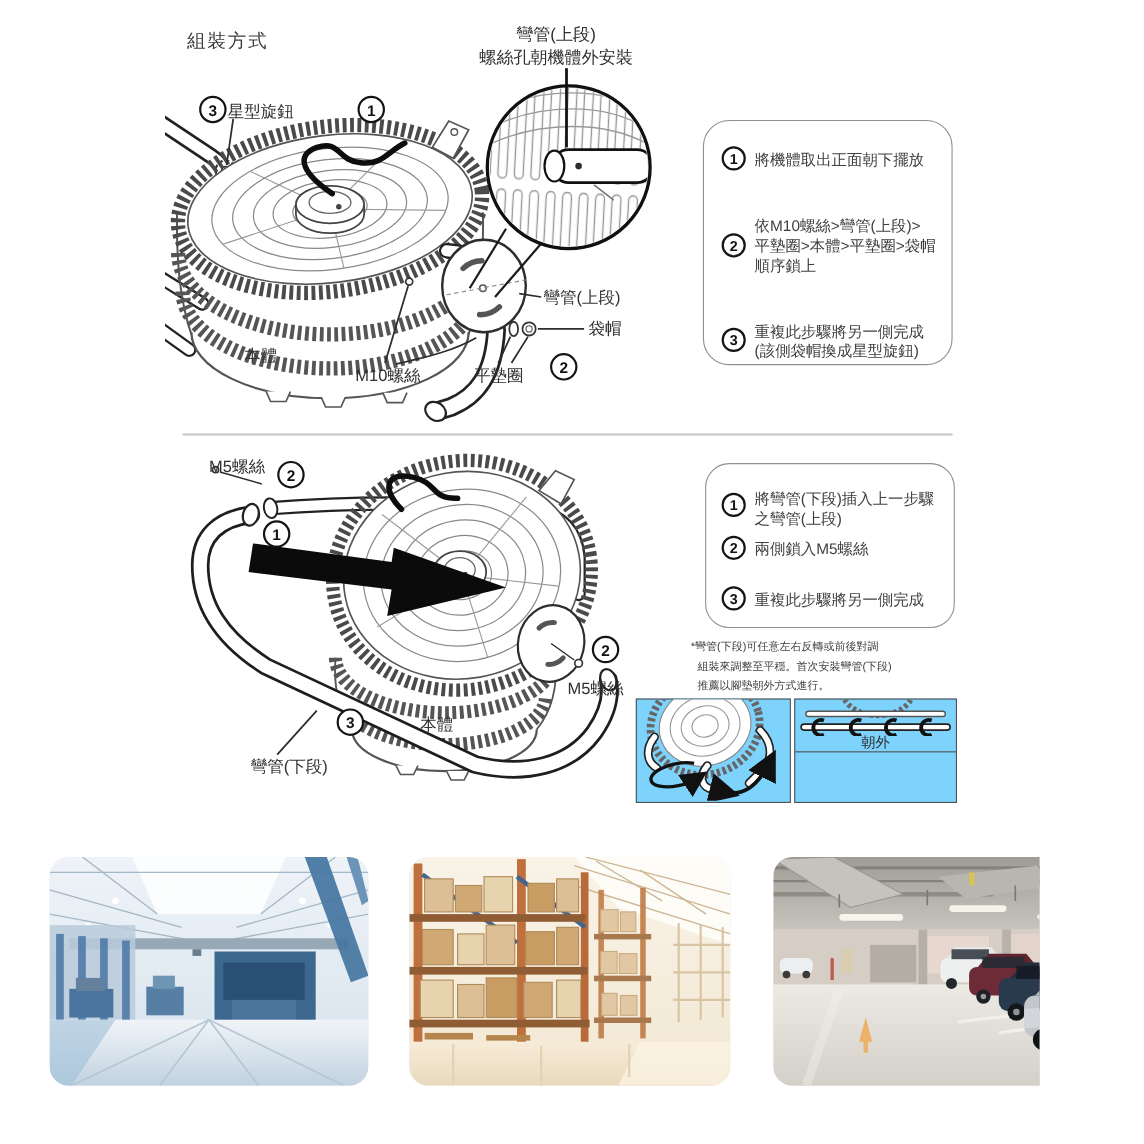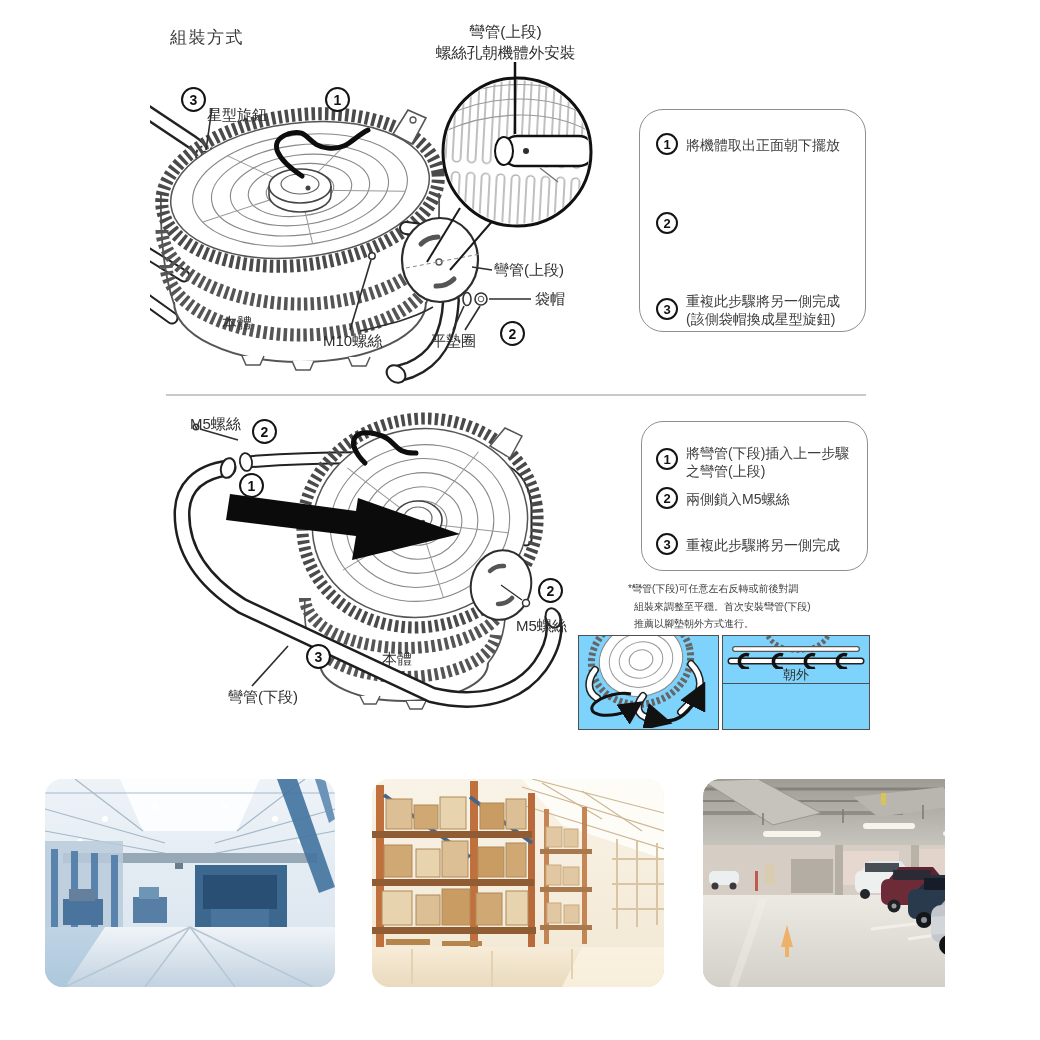--- a/index.html
+++ b/index.html
@@ -140,35 +140,40 @@
       <line x1="342" y1="210" x2="322" y2="207"></line>
       <line x1="381" y1="239" x2="339" y2="239"></line>
       <line x1="200" y1="270" x2="221" y2="200"></line>
       <path d="M 210,271 C 240,264 262,259 283,247" fill="none"></path>
       <line x1="303" y1="270" x2="314" y2="246"></line>
       <line x1="315" y1="270" x2="330" y2="246"></line>
     </g>
   </svg>
 
   <div class="abs cnum" style="left:181px;top:87px;">3</div>
-  <div class="abs lbl" style="left:207px;top:106px;">星型旋鈕</div>
+  <div class="abs lbl" style="left:207px;top:92px;">星型旋鈕</div>
   <div class="abs cnum" style="left:325px;top:87px;">1</div>
   <div class="abs lbl" style="left:494px;top:261px;">彎管(上段)</div>
   <div class="abs lbl" style="left:535px;top:290px;text-align:right;">袋帽</div>
   <div class="abs lbl" style="left:222px;top:314px;">本體</div>
   <div class="abs lbl" style="left:323px;top:332px;">M10螺絲</div>
   <div class="abs lbl" style="left:431px;top:332px;">平墊圈</div>
   <div class="abs cnum" style="left:500px;top:321px;">2</div>
 
   <div class="abs ibox" style="left:639px;top:109px;width:227px;height:223px;">
     <div class="abs cnum sm" style="left:16px;top:23px;">1</div>
     <div class="abs" style="left:46px;top:26px;">
       <div class="step-line">將機體取出正面朝下擺放</div>
     </div>
     <div class="abs cnum sm" style="left:16px;top:102px;">2</div>
+    <div class="abs" style="left:46px;top:86px;">
+      <div class="step-line">依M10螺絲&gt;彎管(上段)&gt;</div>
+      <div class="step-line">平墊圈&gt;本體&gt;平墊圈&gt;袋帽</div>
+      <div class="step-line">順序鎖上</div>
+    </div>
     <div class="abs cnum sm" style="left:16px;top:188px;">3</div>
     <div class="abs" style="left:46px;top:182px;">
       <div class="step-line">重複此步驟將另一側完成</div>
       <div class="step-line">(該側袋帽換成星型旋鈕)</div>
     </div>
   </div>
 
   <div class="abs divider" style="left:166px;top:394px;width:700px;height:0;"></div>
 
   <svg class="abs" style="left:160px;top:408px;" width="440" height="330" viewBox="0 0 440 330">

